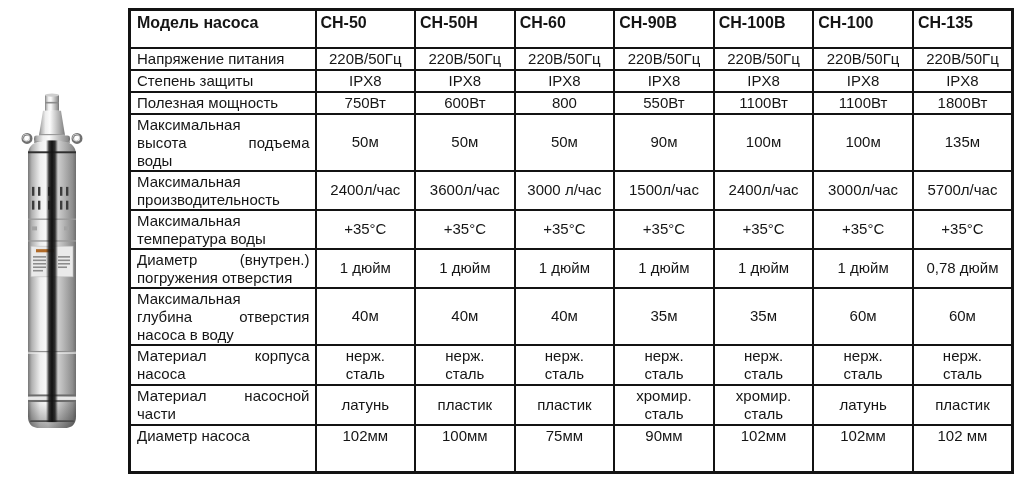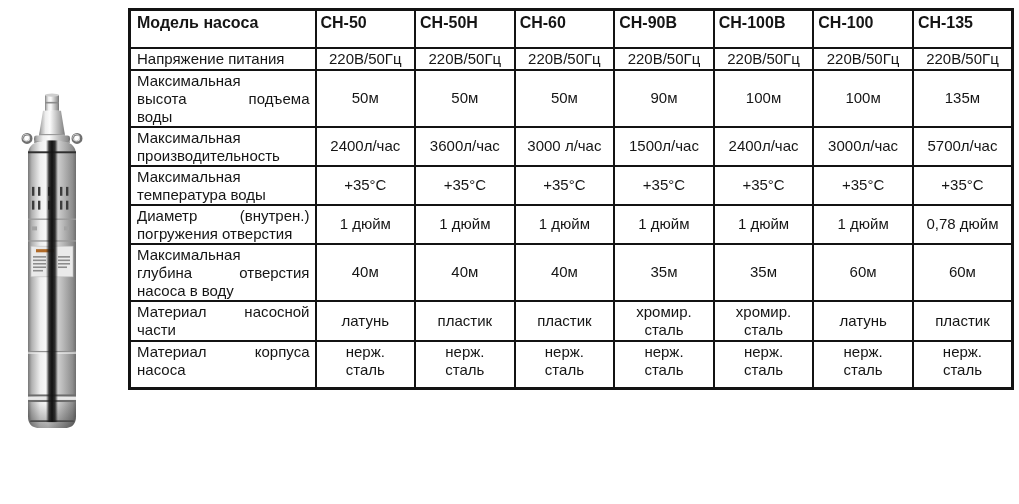--- a/index.html
+++ b/index.html
@@ -202,20 +202,44 @@
           <td>220В/50Гц</td>
           <td>220В/50Гц</td>
           <td>220В/50Гц</td>
           <td>220В/50Гц</td>
           <td>220В/50Гц</td>
           <td>220В/50Гц</td>
           <td>220В/50Гц</td>
         </tr>
         <tr>
           <th class="row-label">
+            <div class="jline last">Степень защиты</div>
+          </th>
+          <td>IPX8</td>
+          <td>IPX8</td>
+          <td>IPX8</td>
+          <td>IPX8</td>
+          <td>IPX8</td>
+          <td>IPX8</td>
+          <td>IPX8</td>
+        </tr>
+        <tr>
+          <th class="row-label">
+            <div class="jline last">Полезная мощность</div>
+          </th>
+          <td>750Вт</td>
+          <td>600Вт</td>
+          <td>800</td>
+          <td>550Вт</td>
+          <td>1100Вт</td>
+          <td>1100Вт</td>
+          <td>1800Вт</td>
+        </tr>
+        <tr>
+          <th class="row-label">
             <div class="jline">Максимальная</div>
             <div class="jline">высота подъема</div>
             <div class="jline last">воды</div>
           </th>
           <td>50м</td>
           <td>50м</td>
           <td>50м</td>
           <td>90м</td>
           <td>100м</td>
           <td>100м</td>
@@ -269,49 +293,61 @@
           <td>40м</td>
           <td>40м</td>
           <td>40м</td>
           <td>35м</td>
           <td>35м</td>
           <td>60м</td>
           <td>60м</td>
         </tr>
         <tr>
           <th class="row-label">
+            <div class="jline">Материал корпуса</div>
+            <div class="jline last">насоса</div>
+          </th>
+          <td>нерж.
+сталь</td>
+          <td>нерж.
+сталь</td>
+          <td>нерж.
+сталь</td>
+          <td>нерж.
+сталь</td>
+          <td>нерж.
+сталь</td>
+          <td>нерж.
+сталь</td>
+          <td>нерж.
+сталь</td>
+        </tr>
+        <tr>
+          <th class="row-label">
             <div class="jline">Материал насосной</div>
             <div class="jline last">части</div>
           </th>
           <td>латунь</td>
           <td>пластик</td>
           <td>пластик</td>
           <td>хромир.
 сталь</td>
           <td>хромир.
 сталь</td>
           <td>латунь</td>
           <td>пластик</td>
         </tr>
         <tr>
           <th class="row-label">
-            <div class="jline">Материал корпуса</div>
-            <div class="jline last">насоса</div>
-          </th>
-          <td>нерж.
-сталь</td>
-          <td>нерж.
-сталь</td>
-          <td>нерж.
-сталь</td>
-          <td>нерж.
-сталь</td>
-          <td>нерж.
-сталь</td>
-          <td>нерж.
-сталь</td>
-          <td>нерж.
-сталь</td>
+            <div class="jline last">Диаметр насоса</div>
+          </th>
+          <td>102мм</td>
+          <td>100мм</td>
+          <td>75мм</td>
+          <td>90мм</td>
+          <td>102мм</td>
+          <td>102мм</td>
+          <td>102 мм</td>
         </tr>
       </tbody>
   </table>
 
 </div>
 
 </body></html>

